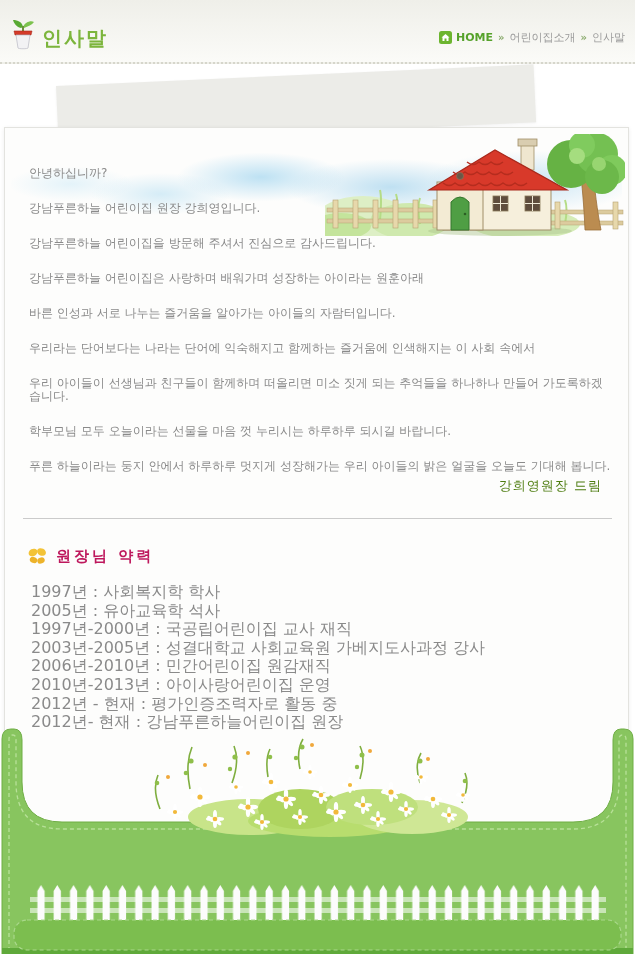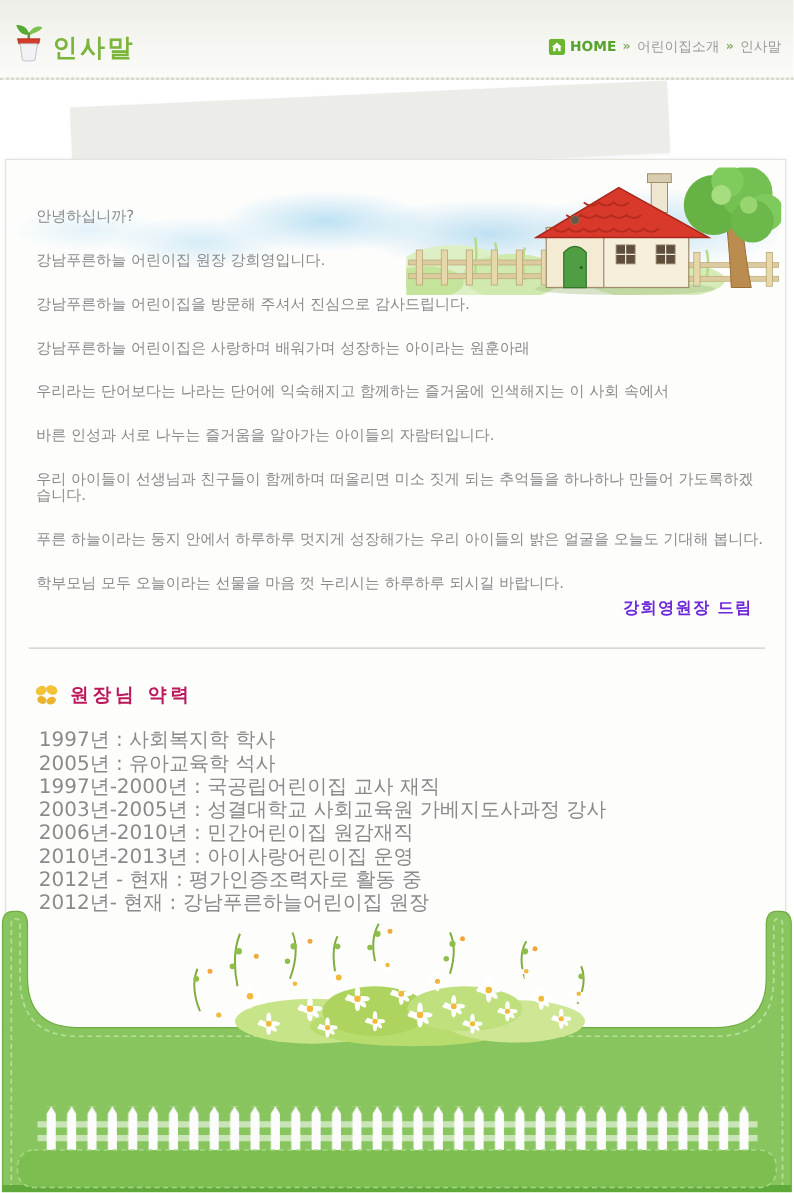--- a/index.html
+++ b/index.html
@@ -32,21 +32,21 @@
         radial-gradient(ellipse 150px 40px at 380px 55px, rgba(150,205,235,.6), rgba(150,205,235,0) 70%),
         radial-gradient(ellipse 100px 30px at 150px 62px, rgba(180,222,242,.55), rgba(180,222,242,0) 70%),
         radial-gradient(ellipse 150px 45px at 520px 50px, rgba(160,210,238,.55), rgba(160,210,238,0) 70%),
         radial-gradient(ellipse 90px 25px at 60px 52px, rgba(190,228,245,.4), rgba(190,228,245,0) 70%);}
   .illus{position:absolute;right:3px;top:6px;}
 
   .greeting{position:absolute;left:24px;top:39px;right:16px;}
   .greeting p{margin:0 0 22px 0;font-size:12px;line-height:13px;color:#8a8a8a;}
 
   .signature{position:absolute;top:349px;right:26px;font-family:"DejaVu Serif","Liberation Serif",serif;
-             font-size:13px;font-weight:bold;color:#6d28d9;letter-spacing:1px;}
+             font-size:13px;font-weight:normal;color:#4d7c0f;letter-spacing:1px;}
 
   .divider{position:absolute;top:390px;left:18px;right:16px;border-top:1px solid #cbcbcb;}
 
   .bio-head{position:absolute;top:419px;left:22px;display:flex;align-items:center;gap:9px;}
   .bio-title{font-size:15px;font-weight:bold;color:#be185d;letter-spacing:3px;}
   .bio-list{position:absolute;top:455px;left:26px;}
   .bio-list div{font-size:16px;line-height:18.6px;color:#8a8a8a;}
 
   
   .pocket{position:absolute;left:0;top:727px;width:635px;height:227px;}
@@ -147,25 +147,25 @@
         <circle cx="252" cy="22" r="8" fill="#a5dd7f"></circle>
         <circle cx="274" cy="30" r="7" fill="#98d571"></circle>
       </g>
     </svg>
 
     <div class="greeting">
       <p>안녕하십니까?</p>
       <p>강남푸른하늘 어린이집 원장 강희영입니다.</p>
       <p>강남푸른하늘 어린이집을 방문해 주셔서 진심으로 감사드립니다.</p>
       <p>강남푸른하늘 어린이집은 사랑하며 배워가며 성장하는 아이라는 원훈아래</p>
+      <p>바른 인성과 서로 나누는 즐거움을 알아가는 아이들의 자람터입니다.</p>
       <p>우리라는 단어보다는 나라는 단어에 익숙해지고 함께하는 즐거움에 인색해지는 이 사회 속에서</p>
-      <p>바른 인성과 서로 나누는 즐거움을 알아가는 아이들의 자람터입니다.</p>
       <p>우리 아이들이 선생님과 친구들이 함께하며 떠올리면 미소 짓게 되는 추억들을 하나하나 만들어 가도록하겠습니다.</p>
+      <p>학부모님 모두 오늘이라는 선물을 마음 껏 누리시는 하루하루 되시길 바랍니다.</p>
       <p>푸른 하늘이라는 둥지 안에서 하루하루 멋지게 성장해가는 우리 아이들의 밝은 얼굴을 오늘도 기대해 봅니다.</p>
-      <p>학부모님 모두 오늘이라는 선물을 마음 껏 누리시는 하루하루 되시길 바랍니다.</p>
     </div>
 
     <div class="signature">강희영원장 드림</div>
 
     <div class="divider"></div>
 
     <div class="bio-head">
       <svg width="20" height="19" viewBox="0 0 20 19">
         <ellipse cx="6" cy="5.5" rx="4.6" ry="3.6" transform="rotate(-28 6 5.5)" fill="#f3c337"></ellipse>
         <ellipse cx="14.5" cy="5" rx="4.6" ry="3.6" transform="rotate(28 14.5 5)" fill="#f3c337"></ellipse>

